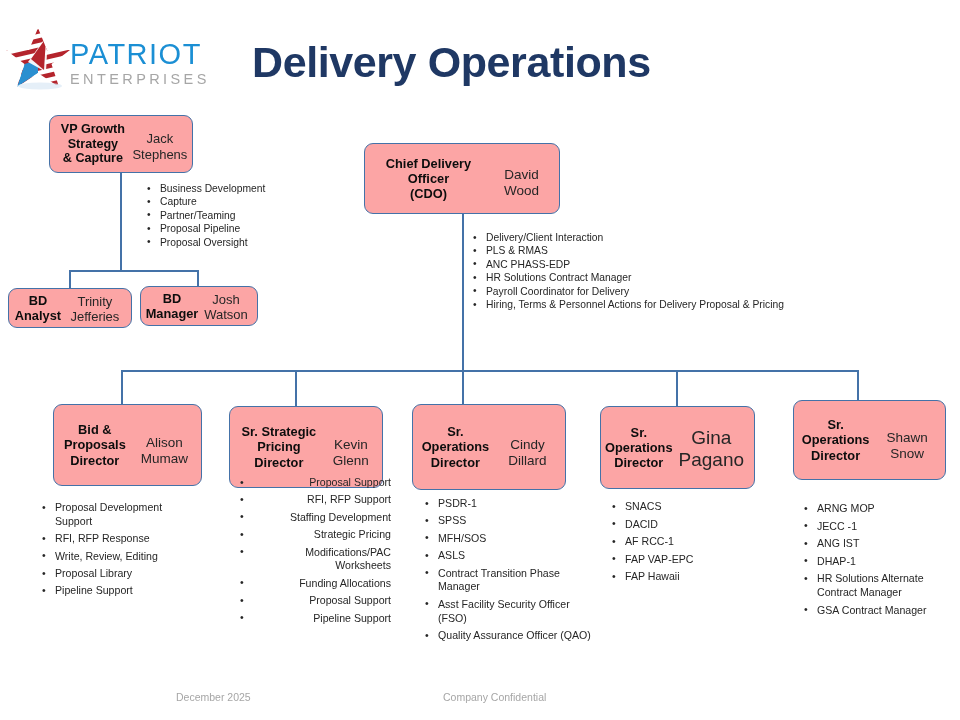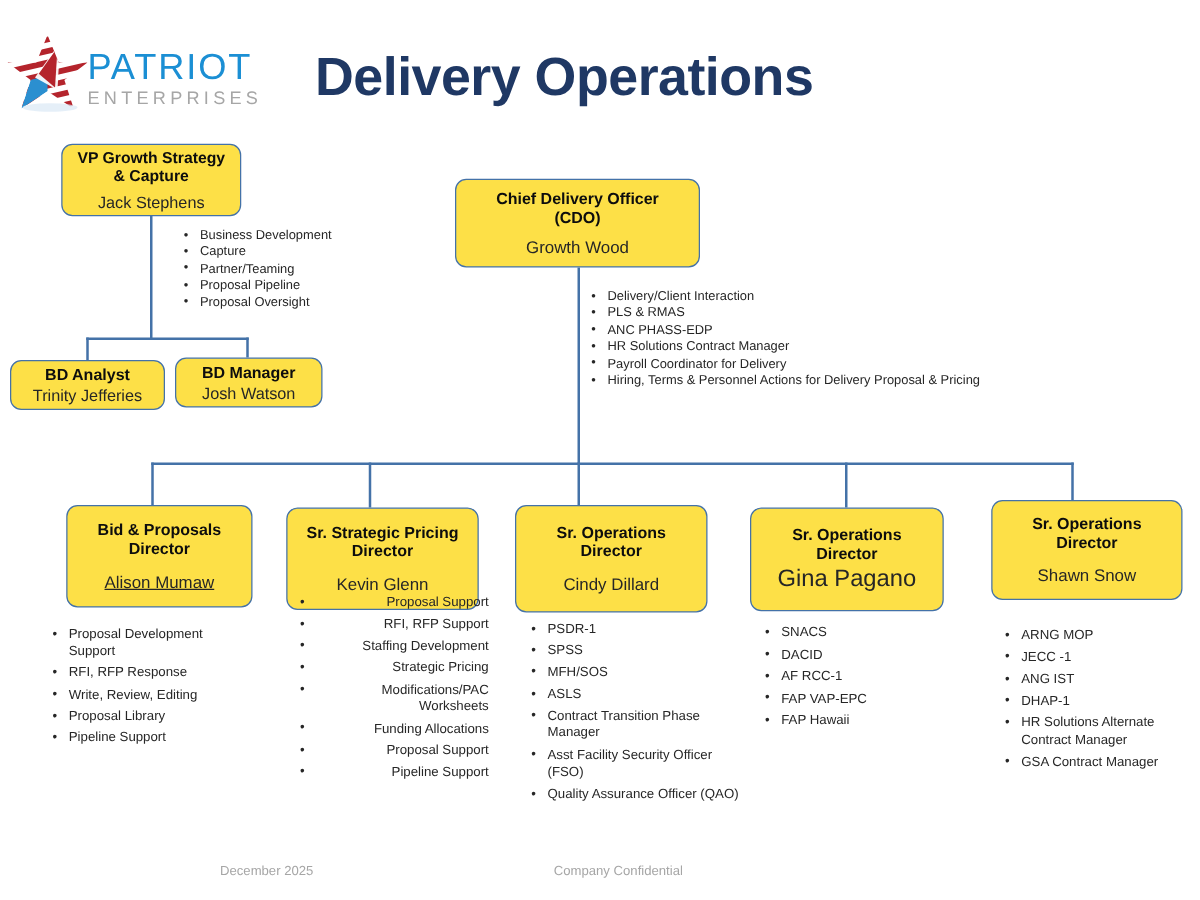--- a/index.html
+++ b/index.html
@@ -31,22 +31,22 @@
     position: absolute; left: 252px; top: 38px;
     font-size: 43px; font-weight: bold; color: #1f3864;
     letter-spacing: -0.4px; white-space: nowrap;
   }
 
   
   .box {
     position: absolute;
     border: 1.4px solid #4472a8;
     border-radius: 9px;
-    background: #fde047;
-    display: flex; flex-direction: column;
+    background: #fca5a5;
+    display: flex; 
     align-items: center; justify-content: center;
     text-align: center;
     padding: 12px 4px;
   }
   .box .role {
     font-weight: bold; color: #0d0d0d; line-height: 1.18;
   }
   .box .person {
     color: #262626; line-height: 1.18;
   }
@@ -156,38 +156,38 @@
   <div class="box" style="left:140px; top:286px; width:118px; height:40px;">
     <div class="role" style="font-size:12.8px;">BD Manager</div>
     <div class="person" style="font-size:13px; margin-top:2px;">Josh Watson</div>
   </div>
 
   <div class="box" style="left:364px; top:143px; width:196px; height:71px;">
     <div class="role" style="font-size:12.8px;">
       <span>Chief Delivery Officer</span><br>
       <span>(CDO)</span>
     </div>
-    <div class="person" style="font-size:13.5px; margin-top:9px;">Growth Wood</div>
+    <div class="person" style="font-size:13.5px; margin-top:9px;">David Wood</div>
   </div>
 
   <div class="bullets tight" style="left:472px; top:231px; width:330px; font-size:10.3px;">
     <div class="bi">Delivery/Client Interaction</div>
     <div class="bi">PLS  &amp;  RMAS</div>
     <div class="bi">ANC PHASS-EDP</div>
     <div class="bi">HR Solutions Contract Manager</div>
     <div class="bi">Payroll Coordinator for Delivery</div>
     <div class="bi">Hiring, Terms &amp; Personnel Actions for Delivery Proposal &amp; Pricing</div>
   </div>
 
   <div class="box" style="left:53px; top:404px; width:149px; height:82px;">
     <div class="role" style="font-size:12.8px;">
       <span>Bid &amp; Proposals</span><br>
       <span>Director</span>
     </div>
-    <div class="person" style="font-size:13.5px; margin-top:12px;text-decoration:underline;">Alison Mumaw</div>
+    <div class="person" style="font-size:13.5px; margin-top:12px;">Alison Mumaw</div>
   </div>
 
   <div class="bullets loose" style="left:41px; top:501px; width:160px; font-size:10.6px;">
     <div class="bi">Proposal Development Support</div>
     <div class="bi">RFI, RFP Response</div>
     <div class="bi">Write, Review, Editing</div>
     <div class="bi">Proposal Library</div>
     <div class="bi">Pipeline Support</div>
   </div>
 

